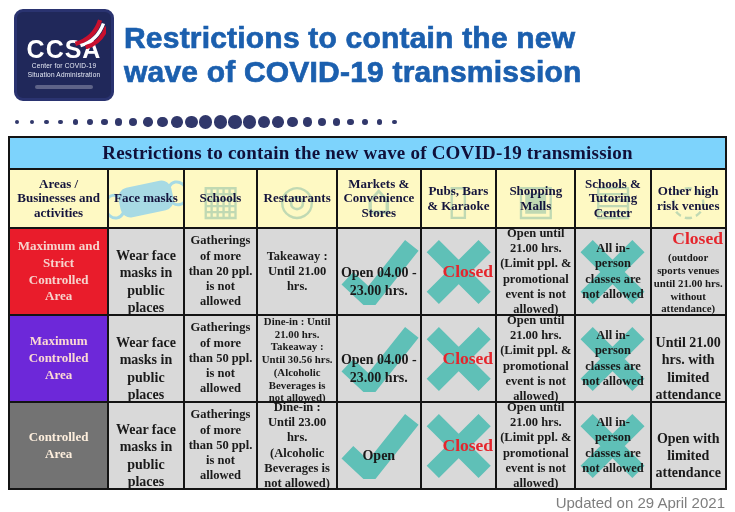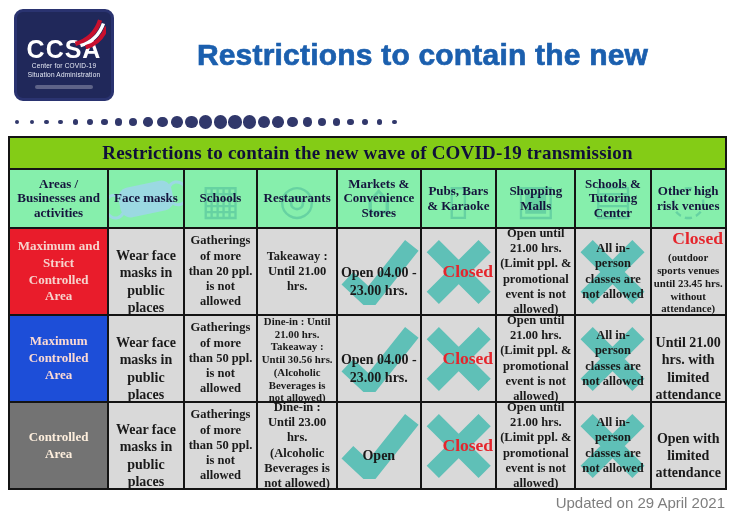--- a/index.html
+++ b/index.html
@@ -13,39 +13,39 @@
     position:relative;width:100px;height:92px;background:#20285a;
     border:3px solid #2a3370;border-radius:9px;box-sizing:border-box;
     display:flex;flex-direction:column;align-items:center;justify-content:center;
     font-family:"Liberation Sans", sans-serif;flex:0 0 auto;
   }
   .logo-swoosh{position:absolute;top:3px;right:5px;width:34px;height:34px;}
   .logo-acronym{color:#ffffff;font-size:25px;font-weight:bold;letter-spacing:1px;line-height:1;margin-top:16px;}
   .logo-sub{color:#e8ecf7;font-size:6.5px;line-height:1.35;letter-spacing:.2px;}
   .logo-hashbar{width:58px;height:4px;background:rgba(255,255,255,.28);border-radius:2px;margin-top:5px;}
   .main-title{
-    flex:1;text-align:center;color:#1b5fae;font-family:"Liberation Sans", sans-serif;
+    flex:1;color:#1b5fae;font-family:"Liberation Sans", sans-serif;
     font-weight:bold;font-size:30px;line-height:1.14;letter-spacing:.2px;
     -webkit-text-stroke:.7px #1b5fae;padding:0 4px 0 10px;
   }
   
   .dots{display:flex;align-items:center;margin:10px 0 6px 10px;height:16px;}
   .dots .slot{width:14.5px;display:flex;align-items:center;justify-content:center;}
   .dots .dot{background:#31386b;border-radius:50%;}
   
   .res-table{margin:6px 8px 0 8px;width:719px;border:2px solid #141414;box-sizing:border-box;}
   .ttitle{
-    background:#84cc16;color:#10103a;text-align:center;font-weight:bold;
+    background:#7dd3fc;color:#10103a;text-align:center;font-weight:bold;
     font-size:19px;height:30px;line-height:30px;letter-spacing:.2px;
     border-bottom:2px solid #141414;
   }
   .grid{display:grid;grid-template-columns:13.6% 10.55% 10.3% 11.15% 11.7% 10.55% 11.1% 10.5% 10.55%;}
   .hrow{height:57px;}
   .hcell{
-    position:relative;background:#86efac;border-left:2px solid #141414;box-sizing:border-box;
+    position:relative;background:#fef9c3;border-left:2px solid #141414;box-sizing:border-box;
     display:flex;align-items:center;justify-content:center;text-align:center;overflow:hidden;
   }
   .hcell:first-child{border-left:none;}
   .hlabel{position:relative;z-index:1;font-weight:bold;font-size:13px;line-height:1.12;color:#15153d;padding:0 2px;}
   .hico{
     position:absolute;top:50%;left:50%;transform:translate(-50%,-50%);
     font-size:42px;color:#0b7d86;opacity:.25;z-index:0;font-family:"DejaVu Sans", sans-serif;
   }
   .hico.face-mask-icon{
     width:54px;height:30px;background:#9ed7e8;border-radius:10px;opacity:.9;
@@ -89,20 +89,21 @@
       <path d="M10 36 Q30 30 37 10" stroke="#ffffff" stroke-width="4" fill="none"></path>
       <path d="M16 38 Q34 33 41 14" stroke="#c8102e" stroke-width="5" fill="none"></path>
     </svg>
     <div class="logo-acronym">CCSA</div>
     <div class="logo-sub">Center for COVID-19</div>
     <div class="logo-sub">Situation Administration</div>
     <div class="logo-hashbar"></div>
   </div>
   <div class="main-title">
     <div>Restrictions to contain the new</div>
+    <div>wave of COVID-19 transmission</div>
   </div>
 </div>
 
 <div class="dots">
     <span class="slot">
       <span class="dot" style="width: 4.2px; height: 4.2px;"></span>
     </span>
     <span class="slot">
       <span class="dot" style="width: 4.3px; height: 4.3px;"></span>
     </span>
@@ -271,26 +272,26 @@
               <path d="M14 14 L86 86 M86 14 L14 86" fill="none" stroke="#5fc0b7" stroke-width="24"></path>
             </svg>
           </span>
           <div class="ctext">
             <div class="part">All in-person classes are not allowed</div>
           </div>
         </div>
         <div class="cell">
           <div class="ctext">
             <div class="part red big">Closed</div>
-            <div class="part small">(outdoor sports venues until 23.45 hrs. without attendance)</div>
+            <div class="part small">(outdoor sports venues until 21.00 hrs. without attendance)</div>
           </div>
         </div>
       </div>
       <div class="grid trow">
-        <div class="acell" style="background: #1d4ed8; color: rgb(251, 217, 211);">Maximum Controlled Area</div>
+        <div class="acell" style="background: #6d28d9; color: rgb(251, 217, 211);">Maximum Controlled Area</div>
         <div class="cell">
           <div class="ctext">
             <div class="part mid">Wear face masks in public places</div>
           </div>
         </div>
         <div class="cell">
           <div class="ctext">
             <div class="part">Gatherings of more than 50 ppl. is not allowed</div>
           </div>
         </div>

